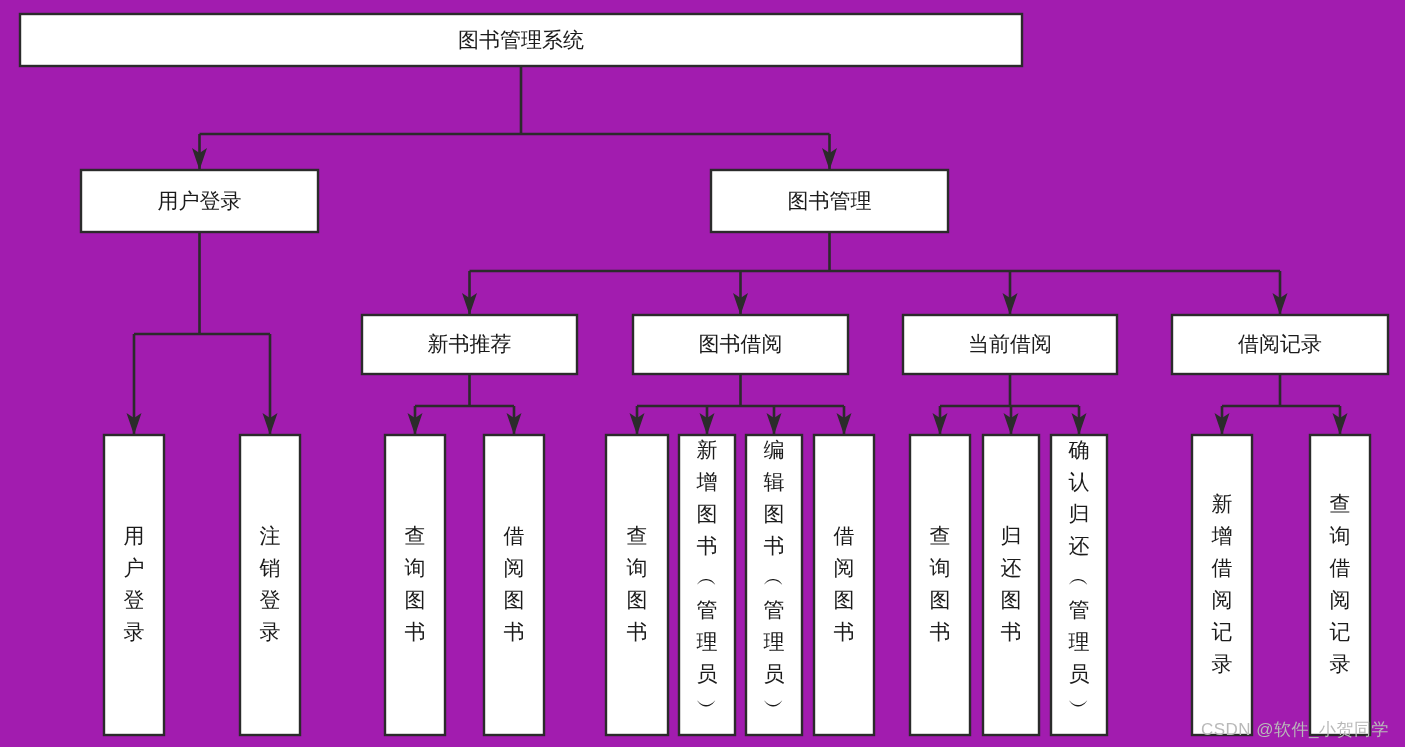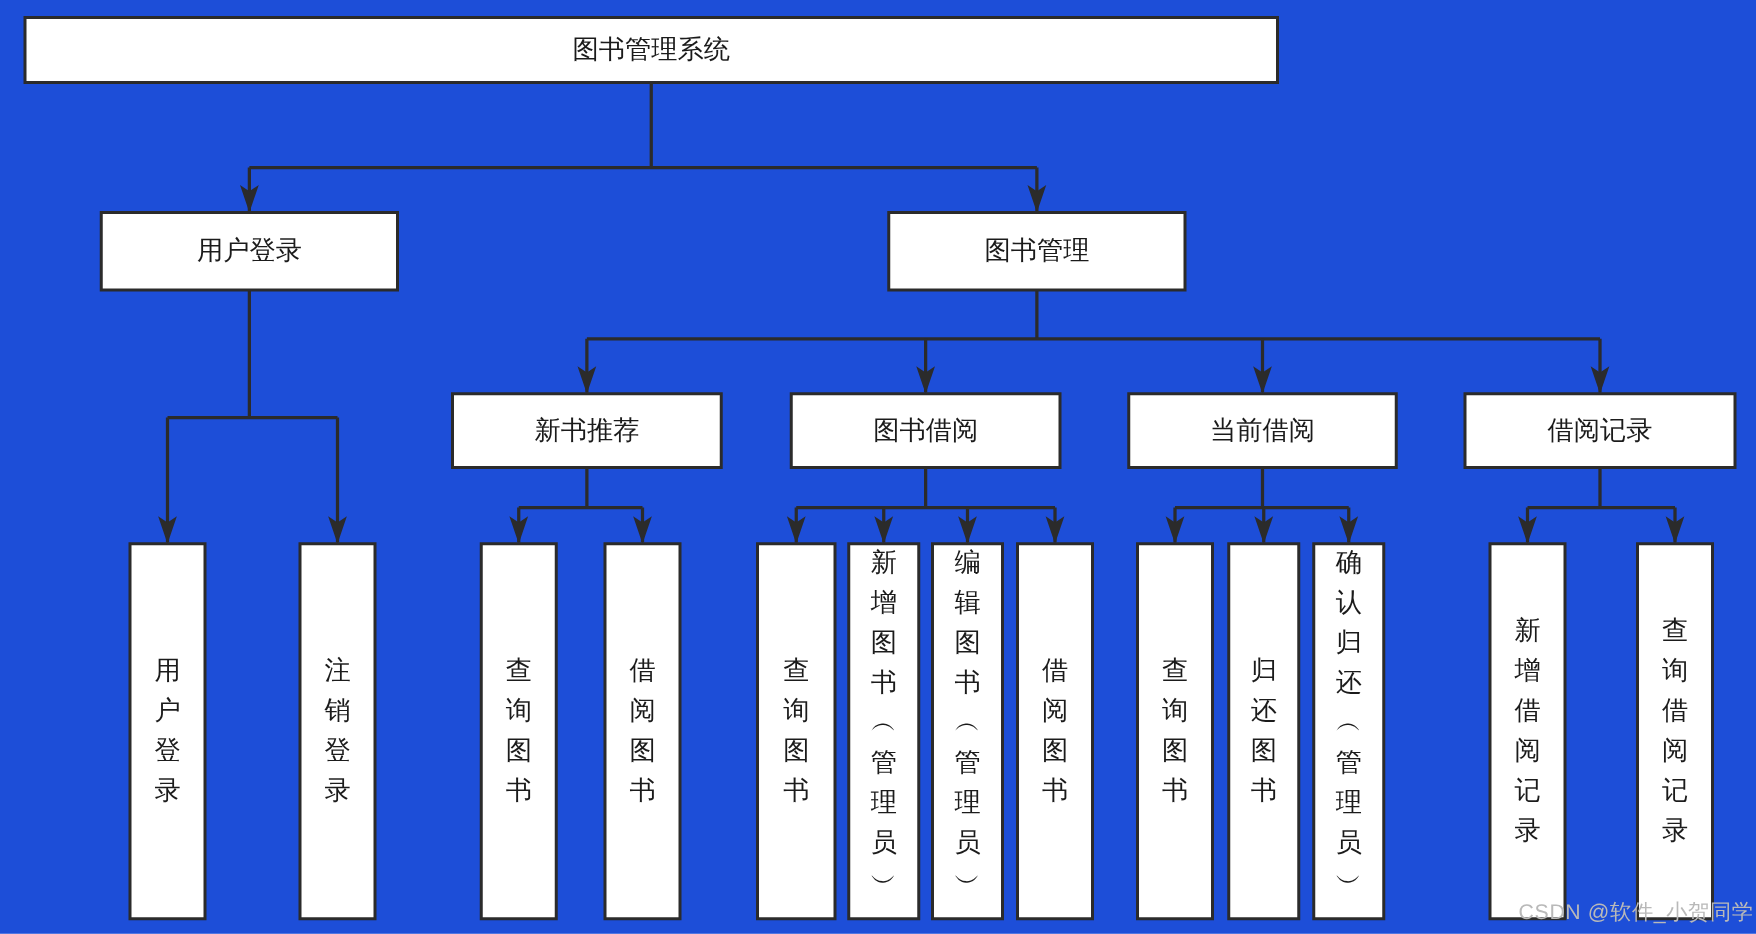--- a/index.html
+++ b/index.html
@@ -11,21 +11,21 @@
   body {
     width: 1405px;
     height: 747px;
     font-family: "Liberation Sans", "DejaVu Sans", sans-serif;
     overflow: hidden;
   }
   #diagram-root {
     position: relative;
     width: 1405px;
     height: 747px;
-    background: #1d4ed8;
+    background: #a21caf;
   }
   svg#tree-svg {
     position: absolute;
     left: 0;
     top: 0;
     width: 1405px;
     height: 747px;
     display: block;
   }
   .node-box {
@@ -51,21 +51,21 @@
     dominant-baseline: middle;
   }
   .node-label-vertical {
     fill: #1b1b1b;
     font-family: "Liberation Sans", "DejaVu Sans", sans-serif;
     font-size: 21px;
     text-anchor: middle;
   }
   .watermark-text {
     position: absolute;
-    right: 2px;
+    right: 16px;
     bottom: 6px;
     font-family: "Liberation Sans", "DejaVu Sans", sans-serif;
     font-size: 17px;
     color: #b9b9b9;
     letter-spacing: 0.5px;
     white-space: nowrap;
     user-select: none;
   }
 </style>
 </head>

